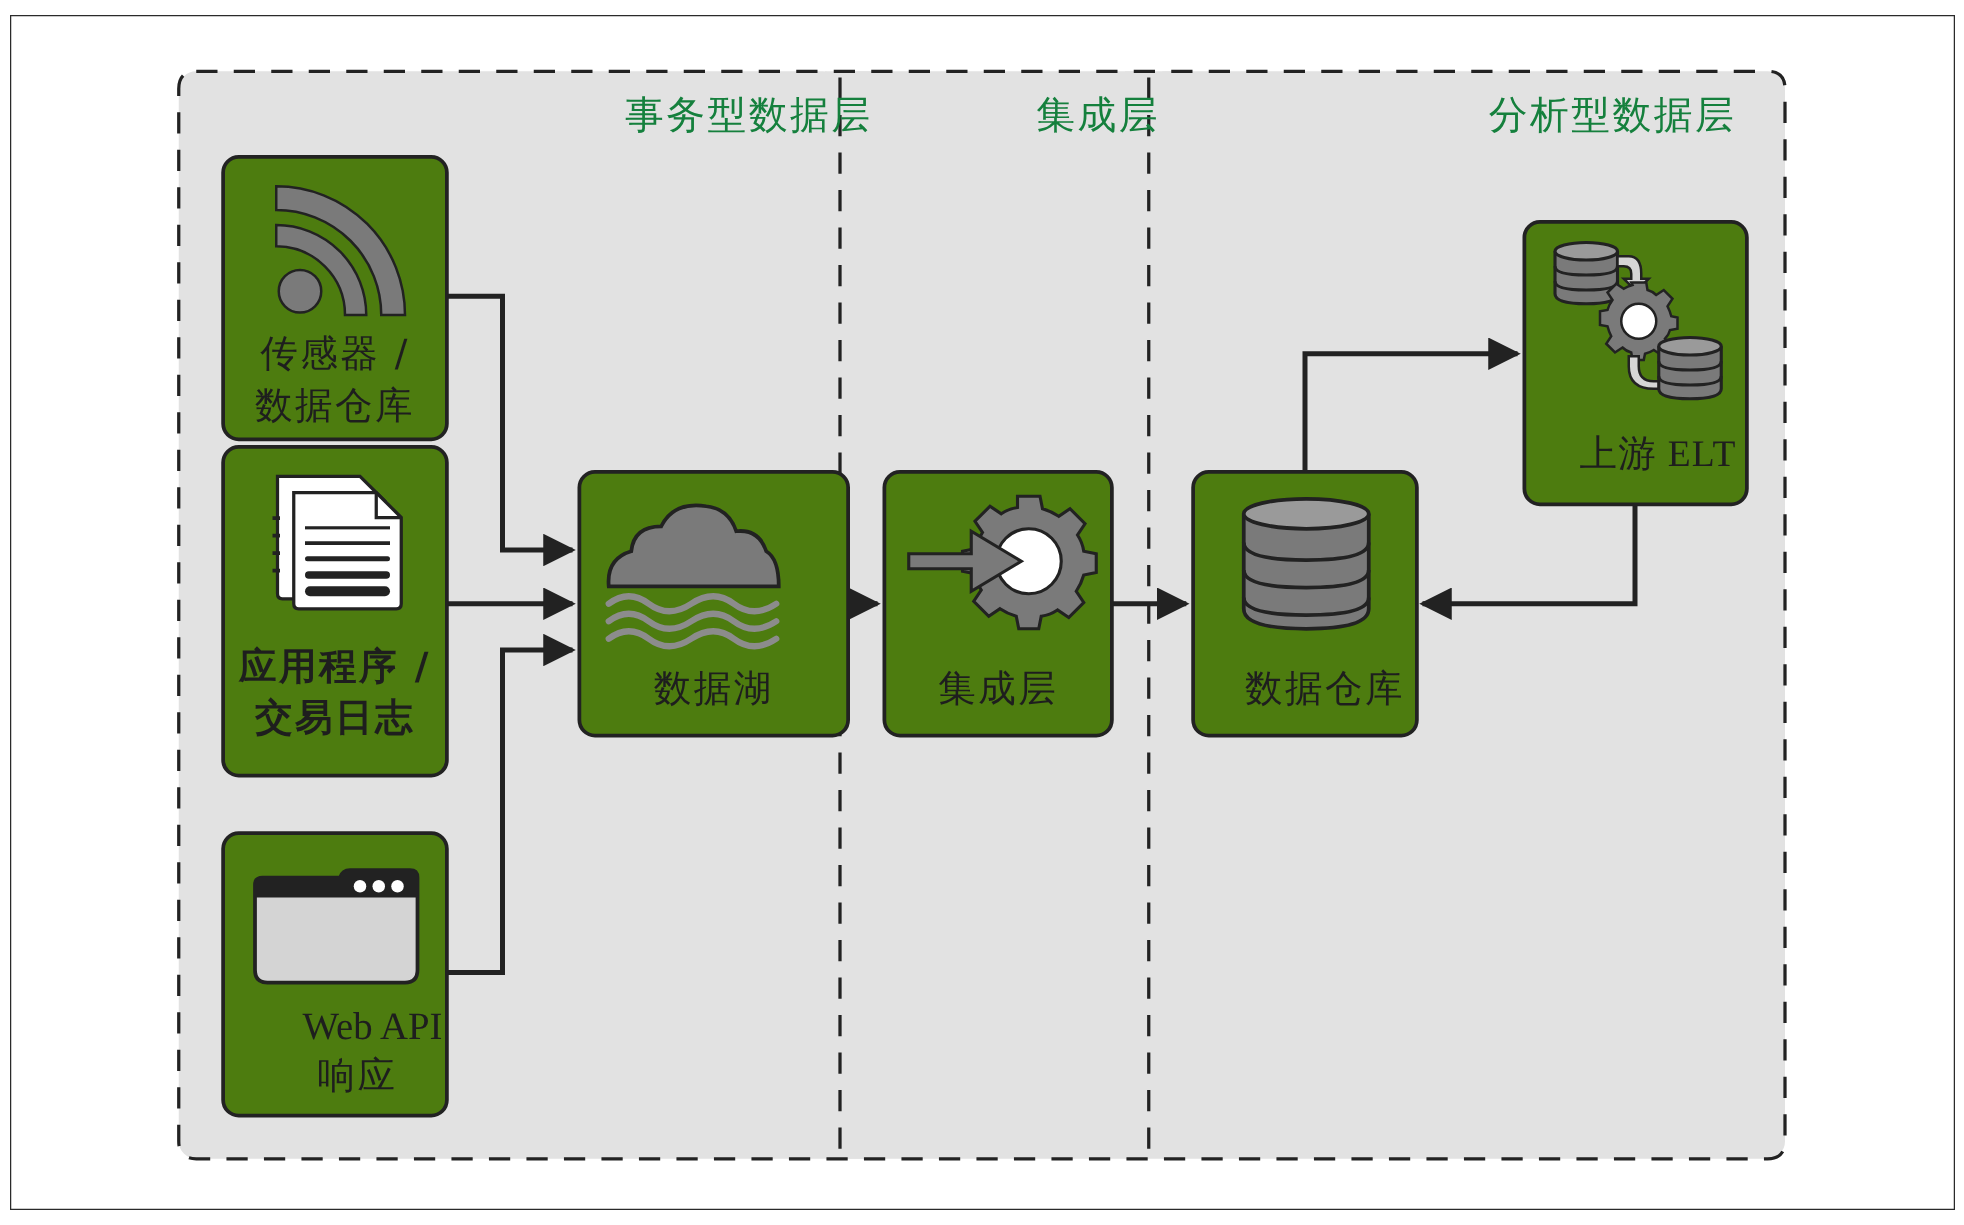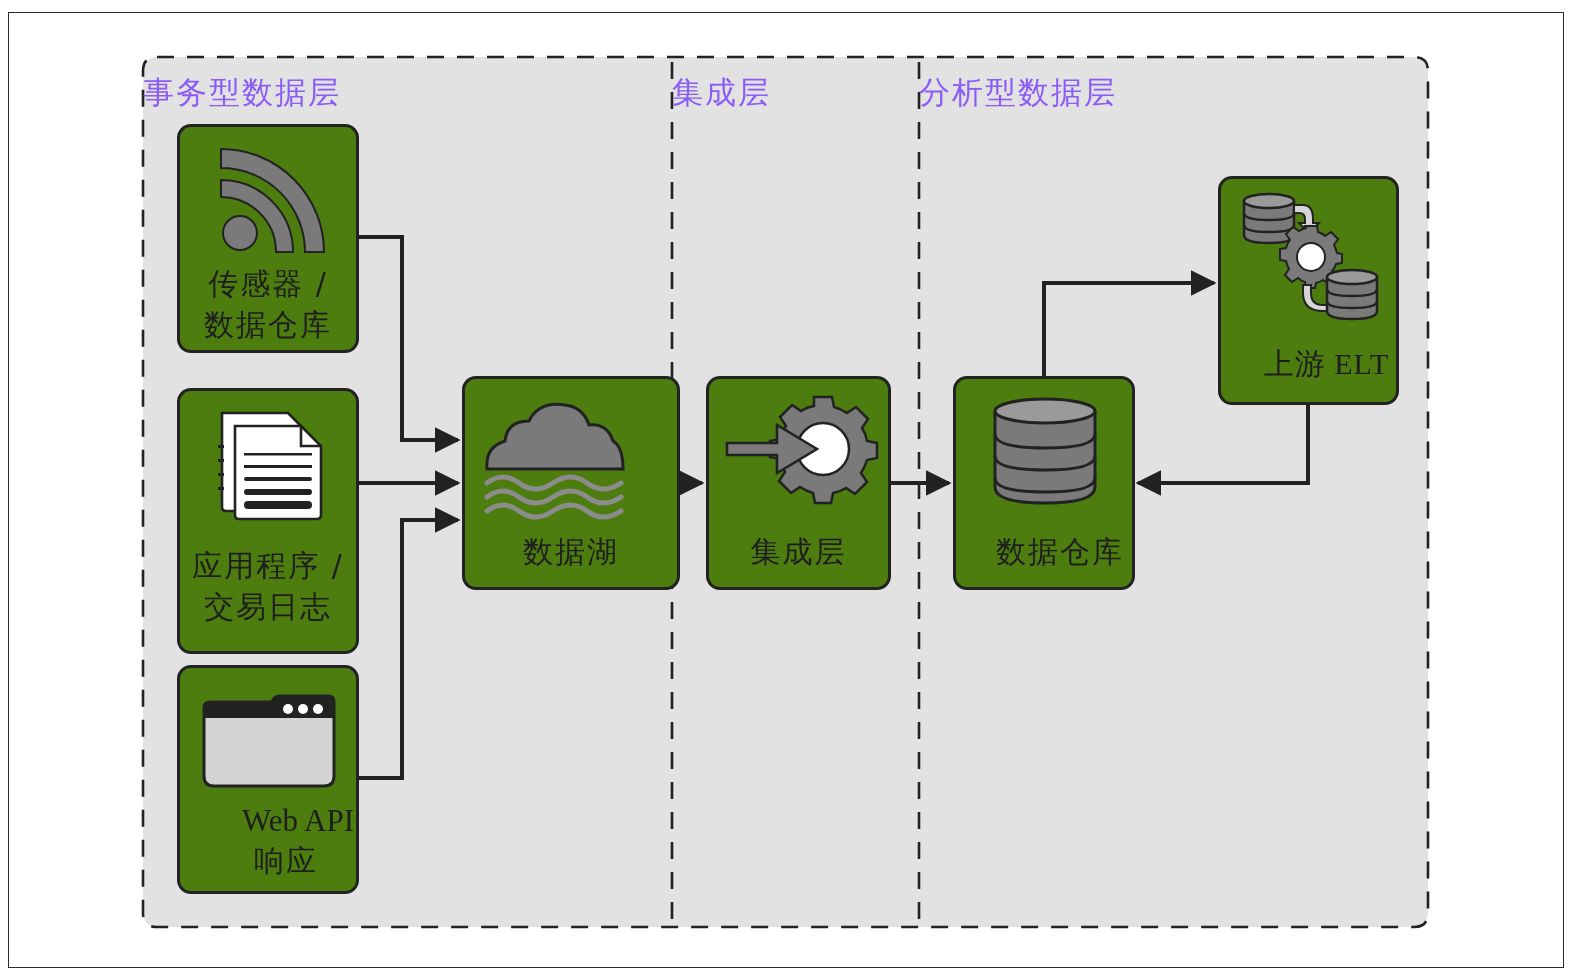--- a/index.html
+++ b/index.html
@@ -1,21 +1,21 @@
 <!DOCTYPE html>
 <html><head>
 <meta charset="utf-8">
 <style>
   html, body { margin: 0; padding: 0; background: #ffffff; }
   body { width: 1571px; height: 980px; position: relative; overflow: hidden;
          font-family: "DejaVu Sans", "Liberation Sans", sans-serif; }
   .frame { position: absolute; left: 8px; top: 12px; width: 1556px; height: 956px;
            border: 1.5px solid #2a2a2a; box-sizing: border-box; background: #fff; }
   svg.diagram { position: absolute; left: 0; top: 0; }
-  .layer-title { position: absolute; font-size: 31px; color: #8b5cf6; text-align: left;
+  .layer-title { position: absolute; font-size: 31px; color: #15803d; text-align: right;
                  letter-spacing: 2px; line-height: 1; }
   .node { position: absolute; background: #4d7c0f; border: 3px solid #222; border-radius: 14px;
           box-sizing: border-box; }
   .node-label { position: absolute; left: 0; right: 0; text-align: center; color: #1e1e1e;
                 font-size: 30px; line-height: 1.38; letter-spacing: 2px; }
   .node-label.serif { font-family: "Liberation Serif", "DejaVu Serif", serif; margin-left: 36px; }
   .icon { position: absolute; }
 </style>
 </head>
 <body>
@@ -63,21 +63,21 @@
     <path d="M5,2 A103,103 0 0 1 108,105 L89,105 A84,84 0 0 0 5,21 Z" fill="#7a7a7a" stroke="#222" stroke-width="2"></path>
     <path d="M5,33 A72,72 0 0 1 77,105 L60,105 A55,55 0 0 0 5,50 Z" fill="#7a7a7a" stroke="#222" stroke-width="2"></path>
     <circle cx="24" cy="86" r="17" fill="#7a7a7a" stroke="#222" stroke-width="2"></circle>
   </svg>
   <div class="node-label" style="top:136px;">
     <div>传感器 /</div>
     <div>数据仓库</div>
   </div>
 </div>
 
-<div class="node" style="left:177px; top:388px; width:182px; height:266px;">
+<div class="node" style="left:177px; top:356px; width:182px; height:266px;font-weight:bold;">
   <svg class="icon" style="left:36px; top:16px;" width="110" height="115" viewBox="0 0 110 115">
     <path d="M6,6 H72 L92,26 V100 Q92,104 88,104 H10 Q6,104 6,100 Z" fill="#fff" stroke="#222" stroke-width="2.6"></path>
     <g fill="#222">
         <rect x="2" y="38" width="6" height="3"></rect>
         <rect x="2" y="52" width="6" height="3"></rect>
         <rect x="2" y="66" width="6" height="3"></rect>
         <rect x="2" y="80" width="6" height="3"></rect>
       </g>
     <path d="M19,19 H85 L105,39 V108 Q105,112 101,112 H23 Q19,112 19,108 Z" fill="#fff" stroke="#222" stroke-width="2.6"></path>
     <path d="M85,19 V39 H105" fill="none" stroke="#222" stroke-width="2.6"></path>

